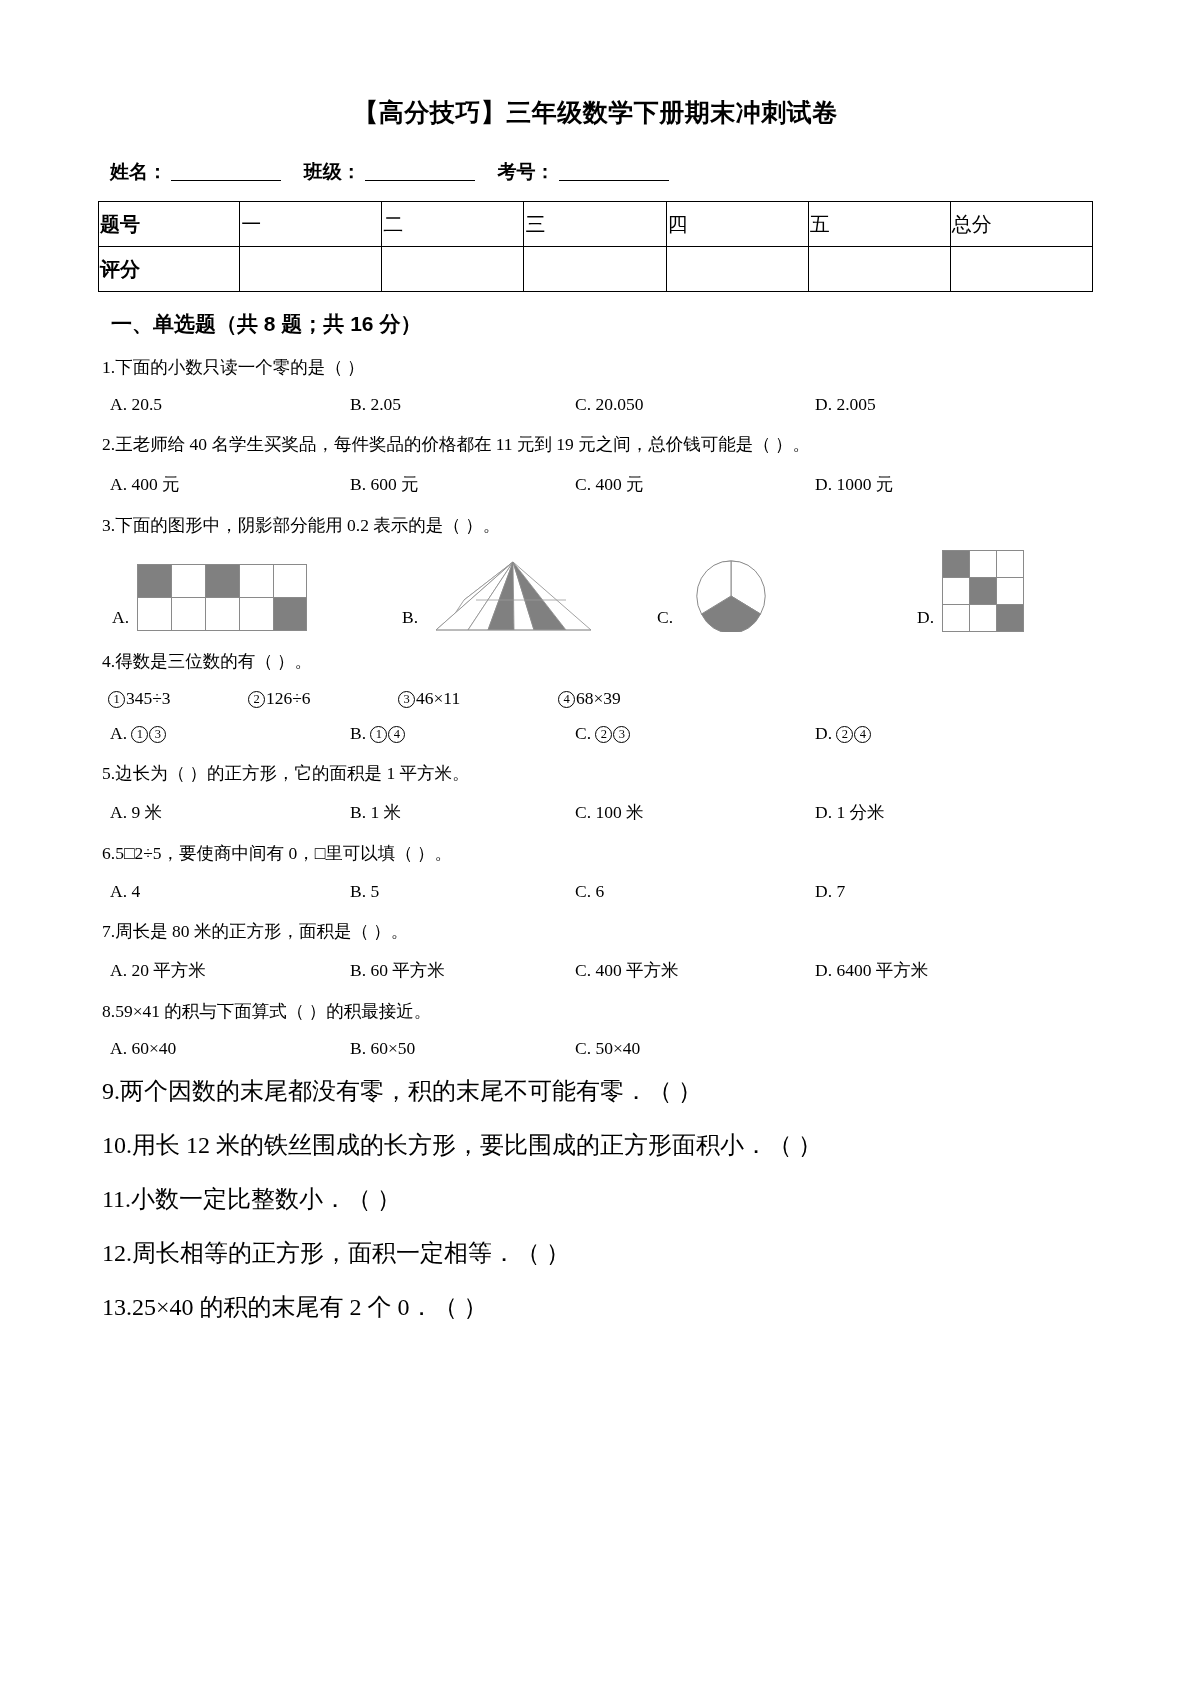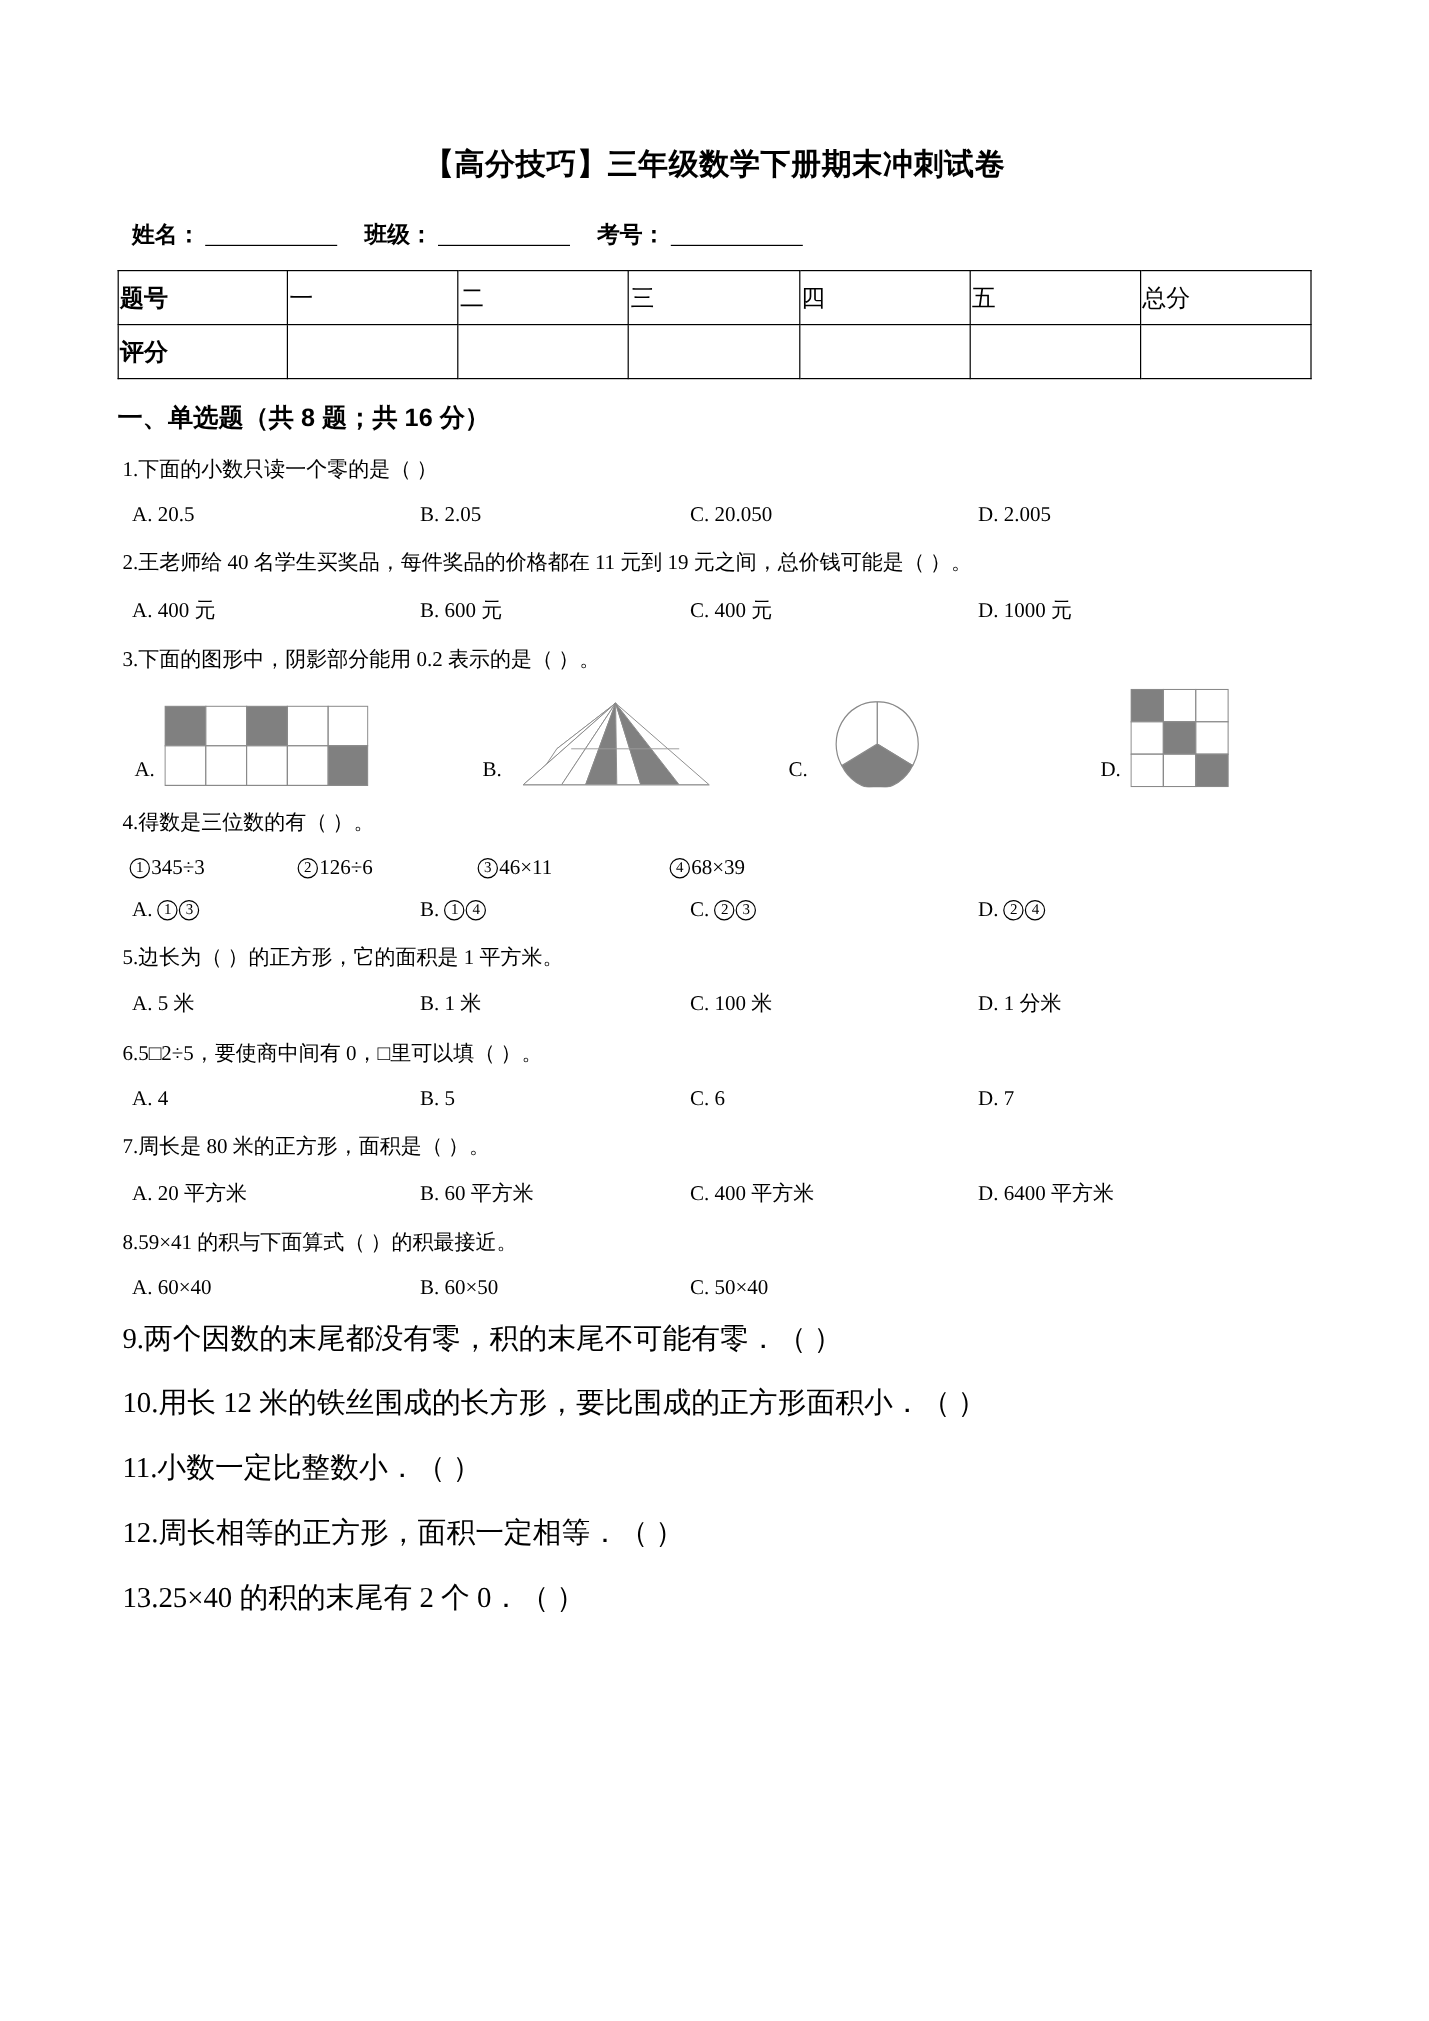--- a/index.html
+++ b/index.html
@@ -8,21 +8,21 @@
     background: #ffffff;
   }
   body {
     width: 1191px; height: 1684px;
     font-family: "Liberation Serif", "DejaVu Serif", serif;
     color: #000000;
     position: relative;
     overflow: hidden;
   }
   .page {
-    padding: 120px 98px 0 98px;
+    padding: 96px 98px 0 98px;
   }
   
   .doc-title {
     text-align: center;
     font-family: "Liberation Sans", "DejaVu Sans", sans-serif;
     font-weight: bold;
     font-size: 25px;
     letter-spacing: 0.5px;
     margin: 0 0 30px 0;
   }
@@ -54,21 +54,21 @@
     vertical-align: middle;
     font-size: 20px;
   }
   table.score-table td.head-cell { font-weight: bold; }
   table.score-table .col-label { width: 14.2%; }
   
   .section-heading {
     font-family: "Liberation Sans", "DejaVu Sans", sans-serif;
     font-weight: bold;
     font-size: 21px;
-    margin: 18px 0 16px 0;
+    margin: 18px 0 16px 13px;
   }
   .q-stem {
     font-size: 17.5px;
     margin: 0 0 14px 4px;
     line-height: 1.5;
   }
   .q-items {
     font-size: 17.5px;
     margin: 0 0 14px 10px;
     display: flex;
@@ -249,21 +249,21 @@
   </div>
   <div class="options">
     <span class="opt opt-a"><span>A.</span> <span class="circ-num">1</span><span class="circ-num">3</span></span>
     <span class="opt opt-b"><span>B.</span> <span class="circ-num">1</span><span class="circ-num">4</span></span>
     <span class="opt opt-c"><span>C.</span> <span class="circ-num">2</span><span class="circ-num">3</span></span>
     <span class="opt opt-d"><span>D.</span> <span class="circ-num">2</span><span class="circ-num">4</span></span>
   </div>
 
   <div class="q-stem">5.边长为（    ）的正方形，它的面积是 1 平方米。</div>
   <div class="options">
-    <span class="opt opt-a">A. 5 米</span>
+    <span class="opt opt-a">A. 9 米</span>
     <span class="opt opt-b">B. 1 米</span>
     <span class="opt opt-c">C. 100 米</span>
     <span class="opt opt-d">D. 1 分米</span>
   </div>
 
   <div class="q-stem">6.5□2÷5，要使商中间有 0，□里可以填（    ）。</div>
   <div class="options">
     <span class="opt opt-a">A. 4</span>
     <span class="opt opt-b">B. 5</span>
     <span class="opt opt-c">C. 6</span>

